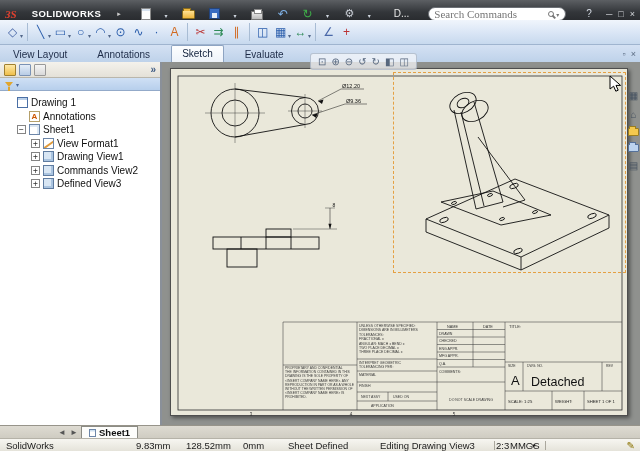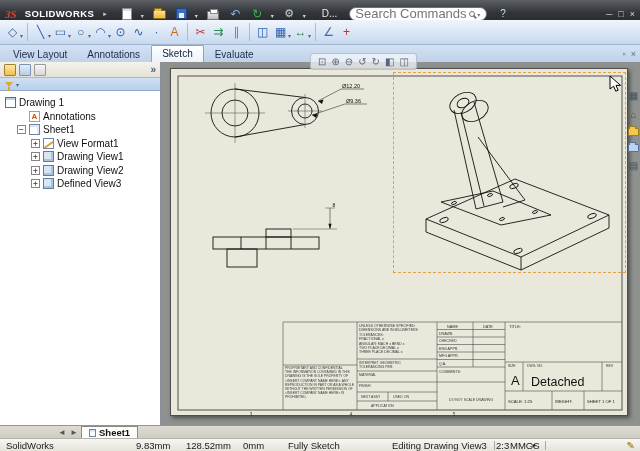--- a/index.html
+++ b/index.html
@@ -2,62 +2,62 @@
 <html><head>
 <meta charset="utf-8">
 <style>
   *{margin:0;padding:0;box-sizing:border-box}
   html,body{width:640px;height:451px;overflow:hidden;font-family:"Liberation Sans",sans-serif}
   .window{position:relative;width:640px;height:451px;background:#c5d3e8;font-family:"Liberation Sans",sans-serif}
 
   
   .titlebar{position:absolute;top:0;left:0;right:0;height:27px;
     background:linear-gradient(180deg,#5c5f63,#33363a 45%,#212326);
-    display:flex;align-items:center;gap:7px;padding:0 5px;color:#eee}
+    display:flex;align-items:center;gap:14px;padding:0 5px;color:#eee}
   .logo-mark{color:#e04130;font:italic bold 11px "Liberation Serif",serif;margin-right:1px}
   .logo-text{color:#fff;font-weight:bold;font-size:9.5px;letter-spacing:.4px;margin-right:2px}
   .logo-arr{font-size:7px;color:#ccc;margin-right:6px}
   .tbico{width:15px;height:15px;display:inline-flex;align-items:center;justify-content:center;
     border-radius:2px;font-size:11px;line-height:1;cursor:default}
   .drop{font-size:6px;color:#cfd6df;margin:4px 1px 0 -1px}
   .i-new{width:10px;height:12px;background:#fdfdfd;border:1px solid #8a8a8a;box-shadow:inset 0 2px 0 #d7e2ef}
   .i-open{width:13px;height:9px;background:linear-gradient(#ffe193,#efb73e);border:1px solid #8a6d1d;border-radius:1px;position:relative;margin-top:2px}
   .i-open::before{content:"";position:absolute;top:-3px;left:0;width:6px;height:2px;background:#efb73e;border:1px solid #8a6d1d;border-bottom:none}
   .i-save{width:11px;height:11px;background:#3a6cc0;border:1px solid #23447c;position:relative}
   .i-save::after{content:"";position:absolute;left:2px;bottom:0;width:5px;height:5px;background:#e8eef7}
   .i-print{width:12px;height:9px;background:linear-gradient(#eee,#bbb);border:1px solid #777;margin-top:3px;position:relative}
   .i-print::before{content:"";position:absolute;top:-3px;left:2px;width:6px;height:3px;background:#fff;border:1px solid #888}
   .g-green{color:#3fae49;font-size:12px}
   .g-blue{color:#7fb2e8;font-size:12px}
   .g-gray{color:#c9ced6;font-size:11px}
   .doc-label{color:#e8e8e8;font-size:10px;margin:0 5px 0 8px}
   .search{display:flex;align-items:center;background:#fff;border:1px solid #6b6f75;border-radius:8px;
     height:14px;width:138px;padding:0 5px;gap:3px}
-  .search input{border:none;outline:none;flex:1;font-size:13px;color:#555;background:transparent;
-    font-family:Liberation Sans, sans-serif;min-width:0}
+  .search input{border:none;outline:none;flex:1;font-size:11px;color:#555;background:transparent;
+    font-family:Liberation Serif, serif;min-width:0}
   .mag{width:6px;height:6px;border:1.5px solid #777;border-radius:50%;position:relative;flex:none}
   .mag::after{content:"";position:absolute;width:4px;height:1.5px;background:#777;right:-3px;bottom:-2px;transform:rotate(45deg)}
   .search .drop{margin-top:1px;color:#777}
   .help{color:#d7dde6;font-size:10px;margin-left:6px}
   .wctl{margin-left:auto;display:flex;gap:6px;color:#d6d9dd;font-size:9px}
   .wctl span{cursor:default}
 
   
   .toolbar2{position:absolute;top:20px;left:0;right:0;height:25px;
     background:linear-gradient(#f0f5fc,#d9e5f5 55%,#c7d9ee);
     border-bottom:1px solid #9fb4cf;display:flex;align-items:center;padding:0 4px;gap:1px}
   .t2ico{width:17px;height:18px;display:inline-flex;align-items:center;justify-content:center;
     font-size:12px;border-radius:2px}
   .t2sep{width:1px;height:18px;background:#a8bcd4;margin:0 3px}
   .c-blue{color:#2a5dab}.c-orange{color:#d2691e}.c-green{color:#2e8b57}.c-red{color:#bb3333}.c-dim{color:#4a68a8}
   .t2drop{font-size:6px;color:#53678a;margin:6px 0 0 -2px}
 
   
   .tabstrip{position:absolute;top:45px;left:0;right:0;height:17px;
-    background:linear-gradient(#d4e1f3,#bed2ea);display:flex;align-items:flex-end;padding:0 4px;gap:2px}
+    background:linear-gradient(#d4e1f3,#bed2ea);display:flex;align-items:flex-end;padding:0 4px;gap:12px}
   .tab{font-size:10px;color:#1d2b47;padding:2px 9px 2px;border-radius:2px 2px 0 0}
   .tab.active{background:linear-gradient(#fdfeff,#eef3fa);border:1px solid #8ea4c2;border-bottom:none;
     padding:2px 10px 3px;color:#10203c}
   .docwin{margin-left:auto;display:flex;gap:5px;color:#5b6b82;font-size:9px;padding-bottom:3px}
 
   
   .main{position:absolute;top:62px;left:0;right:0;bottom:26px;display:flex}
   .left-panel{width:162px;background:#ffffff;border-right:2px solid #8a9099;display:flex;flex-direction:column}
   .panel-tabs{height:16px;background:linear-gradient(#f4f2ec,#e4e1d8);border-bottom:1px solid #b9b6ac;
     display:flex;align-items:center;gap:3px;padding:0 4px}
@@ -67,21 +67,21 @@
   .ph-ico3{background:linear-gradient(#f5f5f5,#d9d9d9);border:1px solid #999}
   .ph-more{margin-left:auto;font-size:10px;font-weight:bold;color:#3d5a82}
   .filter-bar{height:13px;background:linear-gradient(#dcead9 0%,#cfe0f5 0%,#b7cfec);border-bottom:1px solid #93aac9;
     display:flex;align-items:center;padding:0 5px;gap:3px}
   .funnel{width:0;height:0;border-left:4px solid transparent;border-right:4px solid transparent;
     border-top:5px solid #e0a62f;position:relative}
   .funnel::after{content:"";position:absolute;left:-1px;top:0;width:2px;height:4px;background:#e0a62f}
   .filter-bar .drop{color:#4a689a;margin:0}
   .tree{flex:1;padding-top:5px;overflow:hidden}
   .trow{display:flex;align-items:center;height:13.5px;font-size:10px;color:#101010;white-space:nowrap}
-  .pl0{padding-left:5px}.pl1{padding-left:17px}.pl2{padding-left:31px}
+  .pl0{padding-left:17px}.pl1{padding-left:17px}.pl2{padding-left:31px}
   .exp{width:9px;height:9px;border:1px solid #848484;background:#fff;color:#333;flex:none;
     font:8px/7px "DejaVu Sans Mono",monospace;text-align:center;margin-right:3px}
   .exp-spacer{width:12px;flex:none}
   .ico{display:inline-block;width:11px;height:11px;margin-right:3px;flex:none}
   .ico-draw{background:#fff;border:1px solid #4a6fa5;box-shadow:inset 0 2px 0 #b9cfe8}
   .ico-ann{background:#fff;border:1px solid #b5a06a;color:#cc5500;font:bold 8px/10px "Liberation Sans",sans-serif;text-align:center}
   .ico-sheet{background:#fff;border:1px solid #6d86a8;box-shadow:inset -2px 2px 0 #dce8f4}
   .ico-format{background:#fff;border:1px solid #6d86a8;position:relative;overflow:hidden}
   .ico-format::after{content:"";position:absolute;left:-1px;top:4px;width:14px;height:2px;background:#e09a3a;transform:rotate(-35deg)}
   .ico-view{background:#d8e6f4;border:1px solid #5e7ba0;box-shadow:inset -2px -2px 0 #aac4e0}
@@ -243,21 +243,21 @@
           <span>View Format1</span>
         </div>
         <div class="trow pl2">
           <span class="exp">+</span>
           <span class="ico ico-view"></span>
           <span>Drawing View1</span>
         </div>
         <div class="trow pl2">
           <span class="exp">+</span>
           <span class="ico ico-view"></span>
-          <span>Drawing View2</span>
+          <span>Commands View2</span>
         </div>
         <div class="trow pl2">
           <span class="exp">+</span>
           <span class="ico ico-view"></span>
           <span>Defined View3</span>
         </div>
       </div>
     </div>
 
     <div class="graphics">
@@ -453,22 +453,22 @@
       <span class="pg"></span>
       <span>Sheet1</span>
     </div>
   </div>
 
   <div class="statusbar">
     <span style="left:6px">SolidWorks</span>
     <span style="left:136px">9.83mm</span>
     <span style="left:186px">128.52mm</span>
     <span style="left:243px">0mm</span>
-    <span style="left:288px">Fully Sketch</span>
-    <span style="left:392px">Editing Drawing View3</span>
+    <span style="left:288px">Sheet Defined</span>
+    <span style="left:380px">Editing Drawing View3</span>
     <span style="left:496px">2:3</span>
     <div class="ssep" style="left:494px"></div>
     <span style="left:510px">MMGS</span>
     <span style="left:532px;font-size:7px;top:3px">▾</span>
     <div class="ssep" style="left:545px"></div>
     <span class="penc">✎</span>
   </div>
 
 </div>
 

